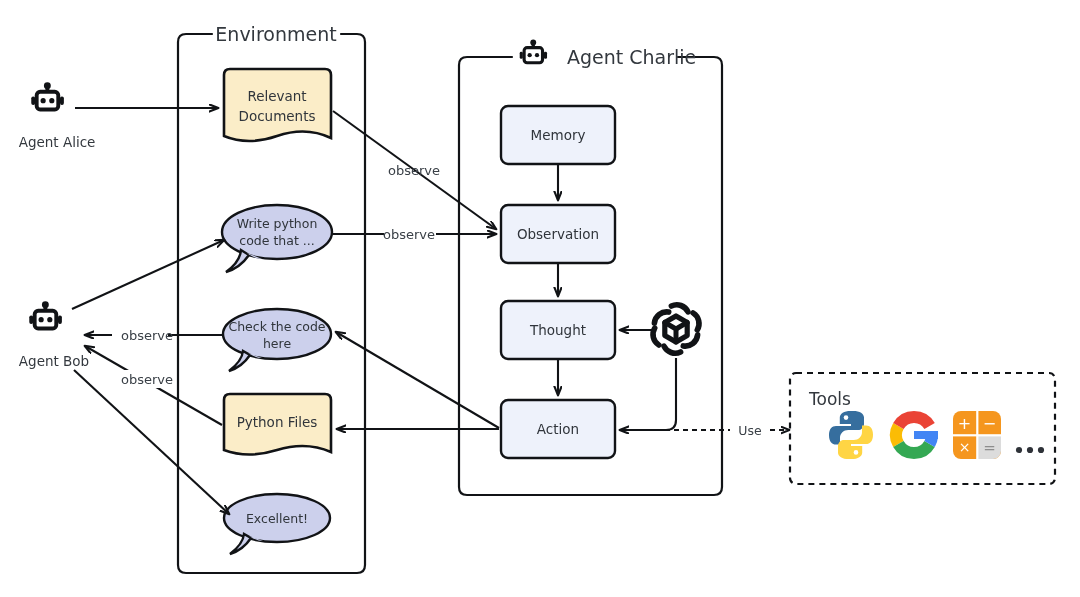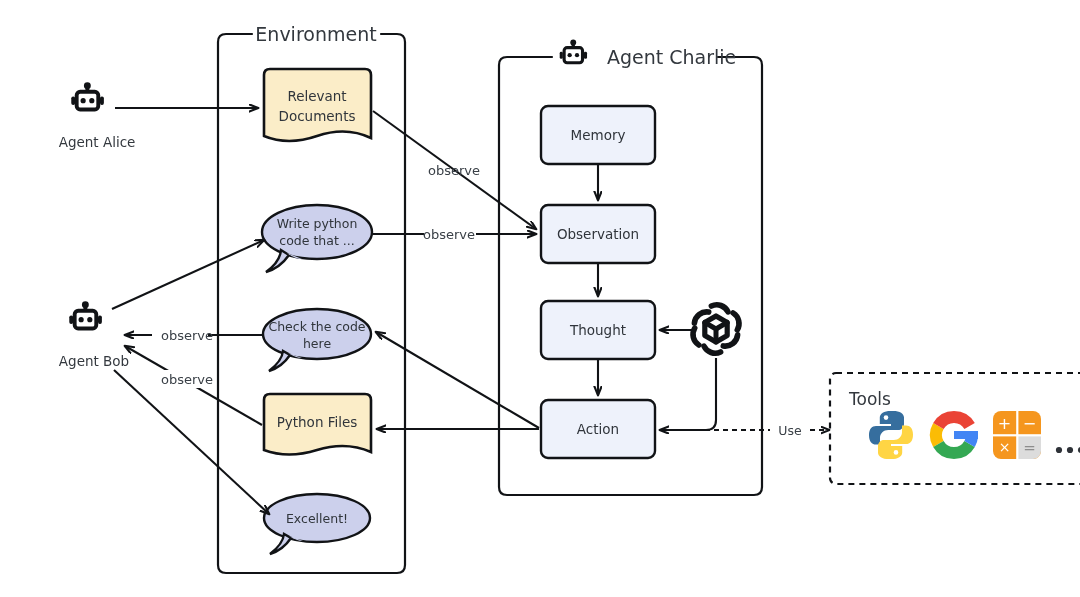--- a/index.html
+++ b/index.html
@@ -1,20 +1,20 @@
 <!DOCTYPE html>
 <html><head>
 <meta charset="utf-8">
 <style>
   html,body{margin:0;padding:0;background:#ffffff;}
   body{
     font-family:"DejaVu Sans","Liberation Sans",sans-serif;
     width:1080px;height:597px;overflow:hidden;position:relative;
   }
-  #stage{position:absolute;left:0;top:0;width:940px;height:597px;margin-left:40px;}
+  #stage{position:absolute;left:0;top:0;width:940px;height:597px;}
   svg#scene{position:absolute;left:0;top:0;width:1080px;height:597px;}
   .lbl{font-family:"DejaVu Sans","Liberation Sans",sans-serif;fill:#333a40;}
   .node-text{font-size:13.5px;fill:#30353b;}
   .bubble-text{font-size:12.5px;fill:#30353b;}
   .edge-text{font-size:13px;fill:#3a4047;}
   .group-title{font-size:19px;fill:#33383e;}
   .actor-text{font-size:13.5px;fill:#33383e;}
   .tools-title{font-size:17px;fill:#33383e;}
   .use-text{font-size:12.5px;fill:#3a4047;}
   .arrow-line{stroke:#111316;stroke-width:2.1;fill:none;}

